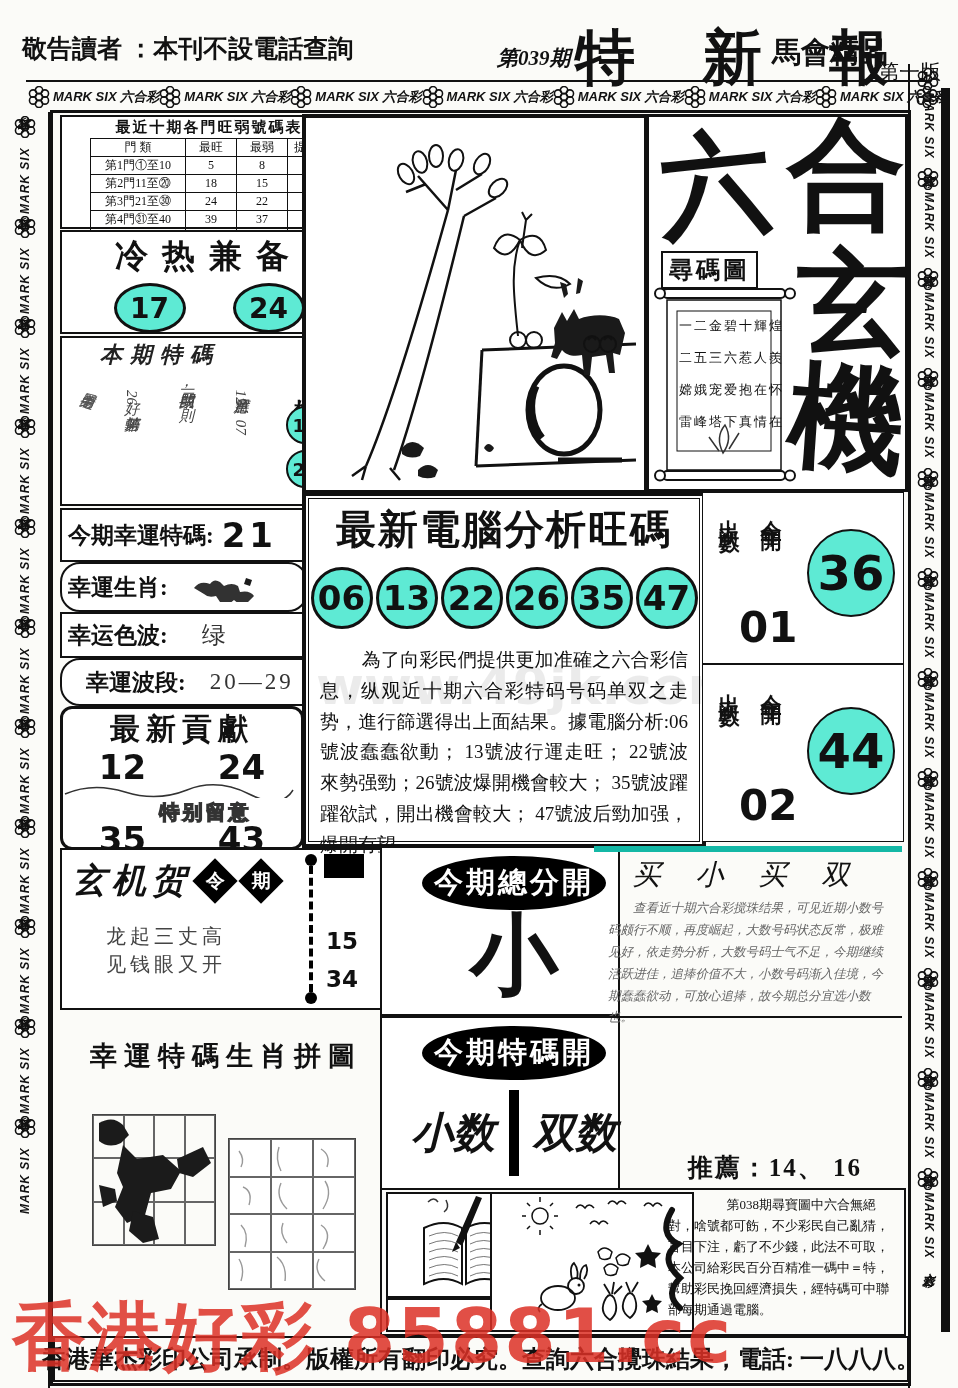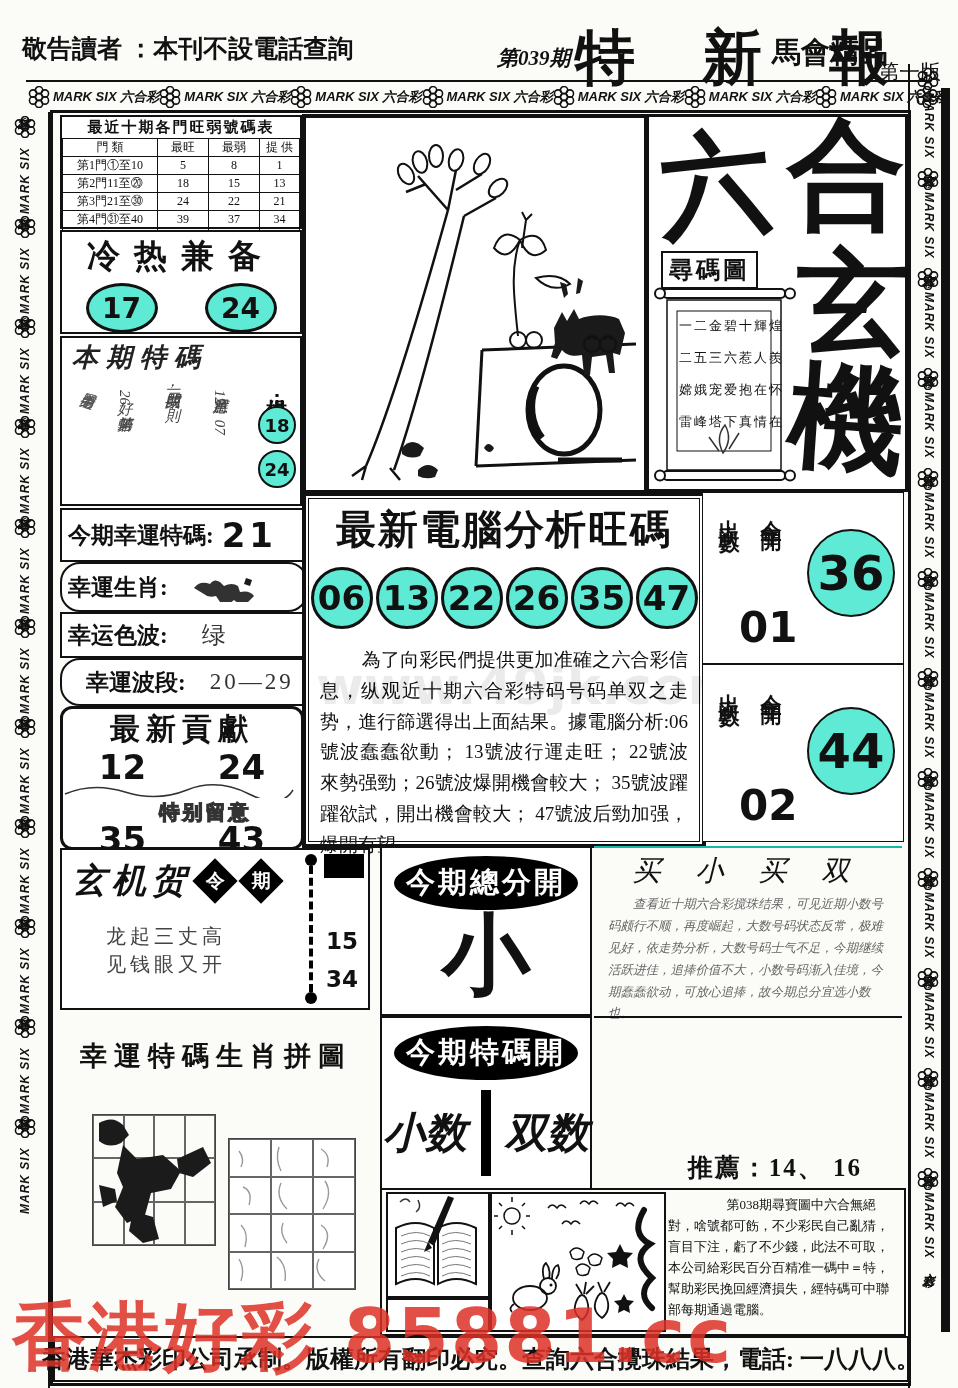--- a/index.html
+++ b/index.html
@@ -1,20 +1,20 @@
 <!DOCTYPE html>
 <html><head>
 <meta charset="utf-8">
 <style>
   html,body{margin:0;padding:0;background:#888;}
   #page{position:relative;width:958px;height:1388px;background:#fbfbf8;overflow:hidden;
         font-family:"Liberation Serif","DejaVu Serif",serif;color:#111;}
   .abs{position:absolute;}
   .box{position:absolute;background:#fff;}
-  .b2{border:2px solid #111;} .b3{border:3px solid #111;} .b4{border:4px solid #111;}
+  .b2{border:2px solid #111;padding-left:28px;} .b3{border:3px solid #111;} .b4{border:4px solid #111;}
   .ctr{display:flex;align-items:center;justify-content:center;}
   .sans{font-family:"DejaVu Sans","Liberation Sans",sans-serif;}
   
   .hdr-notice{font-size:25px;font-weight:bold;}
   .hdr-issue{font-size:21px;font-style:italic;font-weight:bold;}
   .hdr-title{font-size:60px;font-weight:bold;letter-spacing:26px;white-space:nowrap;}
   .hdr-sub{font-size:29px;font-weight:bold;}
   .hdr-ed{font-size:21px;}
   
   .strip-h{display:flex;align-items:center;justify-content:space-between;}
@@ -551,21 +551,21 @@
 
   <div class="box b2" style="left:60px;top:230px;width:238px;height:100px;">
     <div style="text-align:center;font-size:33px;font-weight:bold;letter-spacing:14px;margin-top:2px;">冷热兼备</div>
     <div style="display:flex;justify-content:space-around;margin-top:4px;">
       <div class="oval" style="width:66px;height:44px;font-size:28px;">17</div>
       <div class="oval" style="width:66px;height:44px;font-size:28px;">24</div>
     </div>
   </div>
 
   <div class="box b2" style="left:60px;top:336px;width:238px;height:166px;">
-    <div style="font-size:26px;font-weight:bold;font-style:italic;letter-spacing:8px;margin:2px 0 0 10px;color:#222;">本期特碼</div>
+    <div style="font-size:22px;font-weight:bold;font-style:italic;letter-spacing:8px;margin:2px 0 0 10px;color:#222;">本期特碼</div>
     <div style="position:absolute;left:6px;top:44px;right:4px;bottom:4px;display:flex;flex-direction:row;justify-content:space-between;">
       <span style="writing-mode:vertical-rl;transform:rotate(14deg);font-size:14px;font-style:italic;color:#555;">第二門之中看</span>
       <span style="writing-mode:vertical-rl;font-size:15px;font-style:italic;color:#444;margin-top:8px;">好26若轉第</span>
       <span style="writing-mode:vertical-rl;font-size:15px;font-style:italic;color:#444;">二門或第一門，則</span>
       <span style="writing-mode:vertical-rl;font-size:15px;font-style:italic;color:#444;margin-top:4px;">應留意 12、07</span>
       <span style="display:flex;flex-direction:column;align-items:center;">
         <span style="writing-mode:vertical-rl;font-size:21px;font-weight:bold;">提供：</span>
         <span class="oval" style="width:34px;height:34px;font-size:18px;border-width:2px;margin-top:3px;">18</span>
         <span class="oval" style="width:34px;height:34px;font-size:18px;border-width:2px;margin-top:6px;">24</span>
       </span>
@@ -627,21 +627,21 @@
     </div>
     <div class="dot" style="position:absolute;left:243px;top:4px;"></div>
     <div class="dashline" style="position:absolute;left:247px;top:16px;height:126px;"></div>
     <div class="dot" style="position:absolute;left:243px;top:142px;"></div>
     <div style="position:absolute;left:262px;top:4px;background:#000;color:#fff;writing-mode:vertical-rl;font-size:24px;font-weight:bold;padding:6px 4px;letter-spacing:6px;">貼士</div>
     <div class="sans" style="position:absolute;left:264px;top:78px;font-size:23px;font-weight:bold;">15</div>
     <div class="sans" style="position:absolute;left:264px;top:116px;font-size:23px;font-weight:bold;">34</div>
   </div>
 
   <div class="abs" style="left:60px;top:1012px;width:316px;height:318px;">
-    <div style="font-size:27px;font-weight:bold;letter-spacing:7px;margin:26px 0 0 20px;">幸運特碼生肖拼圖</div>
+    <div style="font-size:27px;font-weight:bold;letter-spacing:7px;margin:26px 0 0 30px;">幸運特碼生肖拼圖</div>
     <div class="grid" style="left:32px;top:102px;width:122px;height:130px;grid-template-columns:repeat(4,1fr);grid-template-rows:repeat(3,1fr);">
       <i></i>
         <i></i>
         <i></i>
         <i></i>
         <i></i>
         <i></i>
         <i></i>
         <i></i>
         <i></i>
@@ -803,21 +803,21 @@
       <span style="font-size:42px;font-weight:bold;font-style:italic;">小数</span>
       <span style="display:inline-block;width:10px;height:86px;background:#000;margin:0 14px;"></span>
       <span style="font-size:42px;font-weight:bold;font-style:italic;">双数</span>
     </div>
   </div>
   <div class="box b2" style="left:380px;top:846px;width:208px;height:166px;">
     <div class="blackoval" style="width:184px;height:54px;margin:8px auto 0 auto;font-size:29px;">今期總分開</div>
     <div style="text-align:center;font-size:88px;font-weight:bold;line-height:1.05;">小</div>
   </div>
 
-  <div class="abs" style="left:594px;top:846px;width:308px;height:166px;border-top:2px solid #14b8a6;">
+  <div class="abs" style="left:594px;top:846px;width:308px;height:166px;border-top:6px solid #14b8a6;">
     <div style="text-align:center;font-size:28px;letter-spacing:14px;margin-top:4px;font-style:italic;">买 小 买 双</div>
     <div class="hand" style="font-size:12.5px;margin:4px 10px 0 14px;text-indent:2em;line-height:1.75;">查看近十期六合彩搅珠结果，可见近期小数号码颇行不顺，再度崛起，大数号码状态反常，极难见好，依走势分析，大数号码士气不足，今期继续活跃进佳，追捧价值不大，小数号码渐入佳境，今期蠢蠢欲动，可放心追捧，故今期总分宜选小数也。</div>
   </div>
   <div class="abs" style="left:594px;top:1016px;width:308px;height:170px;border-top:2px solid #111;">
     <div style="position:absolute;right:40px;bottom:4px;font-size:25px;font-weight:bold;letter-spacing:2px;">推薦：14、 16</div>
   </div>
 
   <div class="abs" style="left:380px;top:1188px;width:522px;height:144px;border:2px solid #111;"></div>
   <div class="box b2" style="left:386px;top:1192px;width:100px;height:102px;">
     <svg width="96" height="98" viewBox="0 0 96 98">

